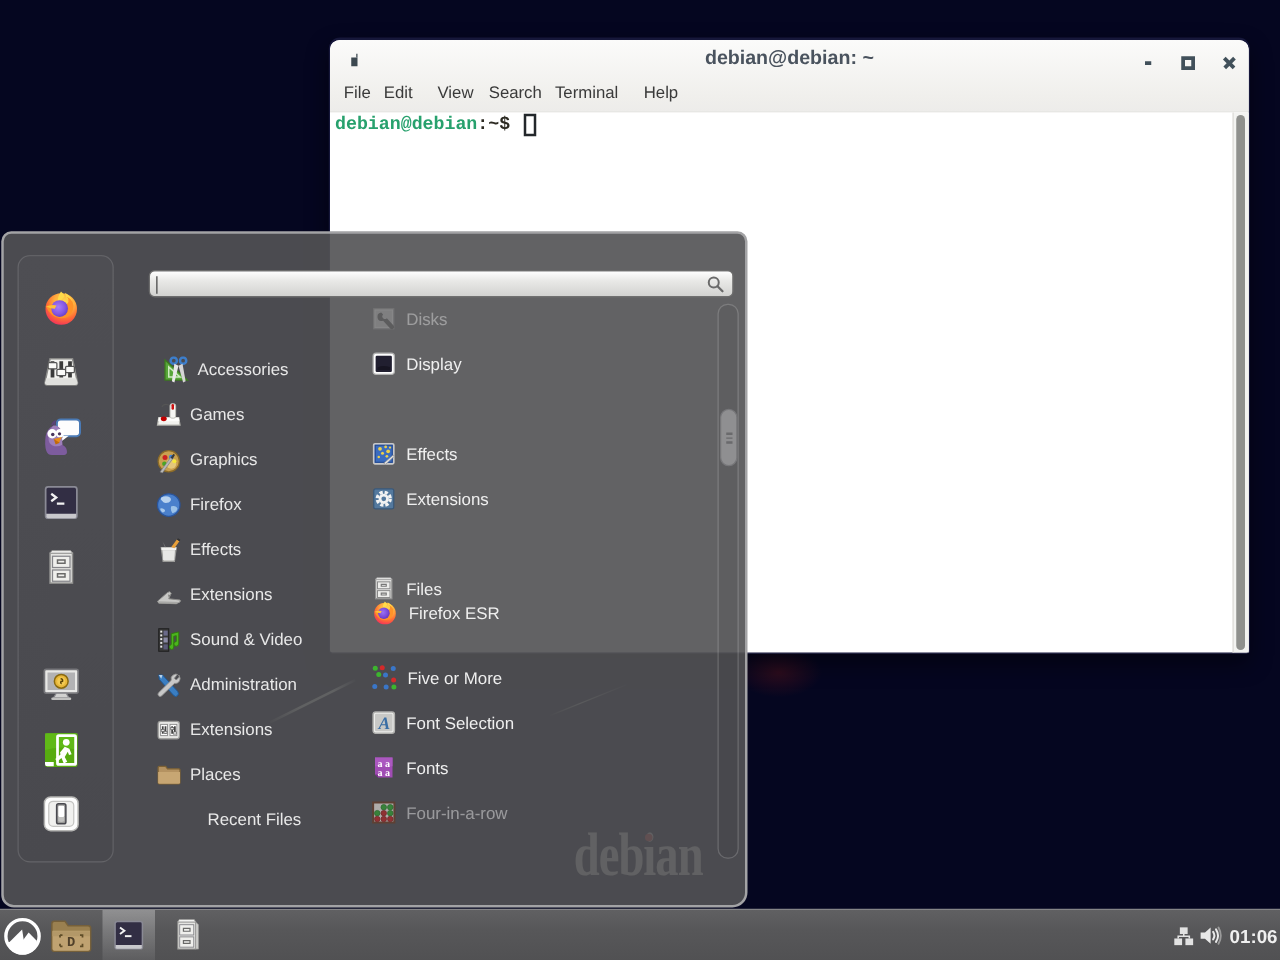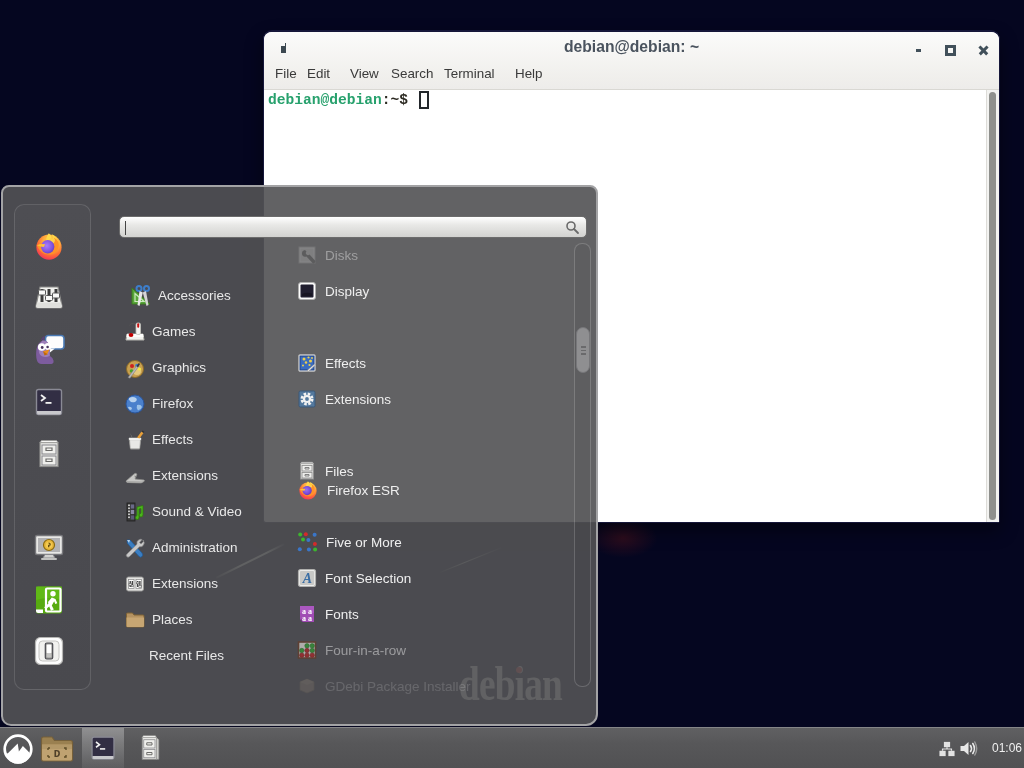--- a/index.html
+++ b/index.html
@@ -75,21 +75,21 @@
     border:1px solid rgba(255,255,255,0.18);border-radius:8px;background:rgba(0,0,0,0.03);}
   #mthumb{position:absolute;left:572.5px;top:140px;width:14px;height:46px;border-radius:7px;
     background:#8f8f91;border:1px solid #77777a;box-sizing:border-box;}
   #mthumb i{position:absolute;left:4px;width:5px;height:1.5px;background:#6a6a6c;}
 
   
   #bar{position:absolute;left:0;top:727px;width:1024px;height:41px;
     background:linear-gradient(#606062,#575759 40%,#515153);border-top:1px solid #858587;box-sizing:border-box;}
   #tbtn{position:absolute;left:82px;top:0px;width:42px;height:40px;
     background:linear-gradient(rgba(255,255,255,0.30),rgba(255,255,255,0.07));}
-  #clock{position:absolute;right:2px;top:12.5px;font-size:12px;font-weight:normal;color:#efefef;}
+  #clock{position:absolute;right:2px;top:12.5px;font-size:15px;font-weight:bold;color:#efefef;}
 </style>
 </head>
 <body>
 <div id="desk">
   <div id="wline"></div>
     <div id="wline2"></div>
   <div id="rglow"></div>
   <div id="wm">debian</div>
   <div id="wmdot"></div>
 
@@ -308,21 +308,21 @@
         </svg>
         <span>Extensions</span>
       </div>
     <div class="cat" style="top:420.5px">
         <svg width="22" height="22" viewBox="0 0 22 22">
           <path d="M2.5 5 Q2.5 4 3.5 4 L8.5 4 L10 6 L19 6 Q20 6 20 7 L20 17 Q20 18 19 18 L3.5 18 Q2.5 18 2.5 17 Z" fill="#b49261" stroke="#7e6234" stroke-width="1"></path>
           <path d="M2.5 8.5 L20 8.5 L20 17 Q20 18 19 18 L3.5 18 Q2.5 18 2.5 17 Z" fill="#c7a673"></path>
         </svg>
         <span>Places</span>
       </div>
-    <div class="cat" style="top:456.5px;left:146px">
+    <div class="cat" style="top:456.5px;left:163px">
         <span>Recent Files</span>
       </div>
 
     <div class="app dim" style="top:57px">
         <svg width="20" height="20" viewBox="0 0 20 20">
           <rect x="2" y="2" width="16" height="16" fill="#b8b8b8" stroke="#8a8a8a" stroke-width="1"></rect>
           <rect x="3.5" y="3.5" width="13" height="13" fill="#a8a8a8"></rect>
           <path d="M5 8 Q5 5.5 8 5 L9.5 6.5 Q8 8 9.5 9.5 Q11 11 12.5 9.5 L18 15.5 Q19 17 17.5 18 Q16 19 15 17.5 L9.5 11.5 Q7 12.5 5.5 10.5 Q4.8 9.3 5 8 Z" fill="#555"></path>
         </svg>
         <span>Disks</span>
@@ -435,27 +435,20 @@
           <circle cx="15.2" cy="5.8" r="2.2" fill="#2ea52e" stroke="#1a7a1a" stroke-width="0.6"></circle>
           <circle cx="4.8" cy="10.5" r="2.2" fill="#2ea52e" stroke="#1a7a1a" stroke-width="0.6"></circle>
           <circle cx="10" cy="10.5" r="2.2" fill="#bb2222" stroke="#8a1515" stroke-width="0.6"></circle>
           <circle cx="15.2" cy="10.5" r="2.2" fill="#2ea52e" stroke="#1a7a1a" stroke-width="0.6"></circle>
           <circle cx="4.8" cy="15.2" r="2.2" fill="#bb2222" stroke="#8a1515" stroke-width="0.6"></circle>
           <circle cx="10" cy="15.2" r="2.2" fill="#bb2222" stroke="#8a1515" stroke-width="0.6"></circle>
           <circle cx="15.2" cy="15.2" r="2.2" fill="#bb2222" stroke="#8a1515" stroke-width="0.6"></circle>
         </svg>
         <span style="opacity:0.48">Four-in-a-row</span>
       </div>
-    <div class="app" style="top:488px;opacity:0.17">
-        <svg width="20" height="20" viewBox="0 0 20 20">
-          <path d="M3 6 L10 3 L17 6 L17 14 L10 17 L3 14 Z" fill="#b5a285" stroke="#8a7a5e" stroke-width="0.8"></path>
-          <path d="M3 6 L10 9 L17 6 L10 3 Z" fill="#cbb996"></path>
-        </svg>
-        <span>GDebi Package Installer</span>
-      </div>
     <div id="mscroll"></div>
     <div id="mthumb">
         <i style="top:18px"></i>
         <i style="top:21.5px"></i>
         <i style="top:25px"></i>
       </div>
   </div>
 
   <div id="bar">
     <div id="tbtn"></div>

